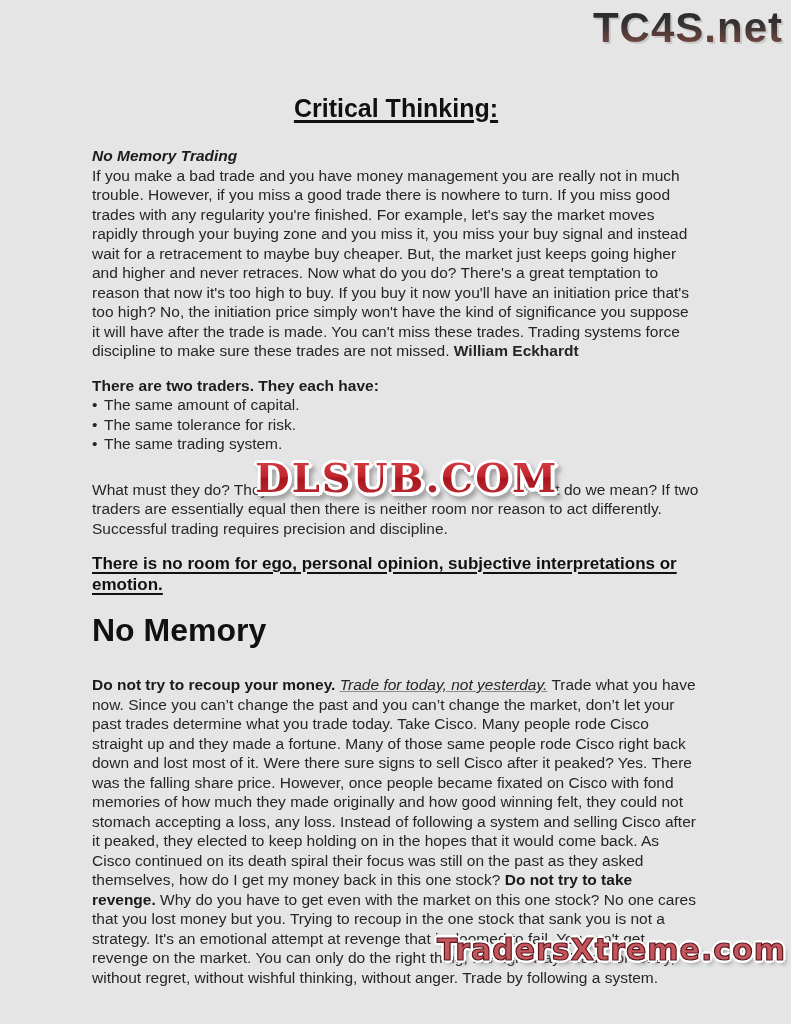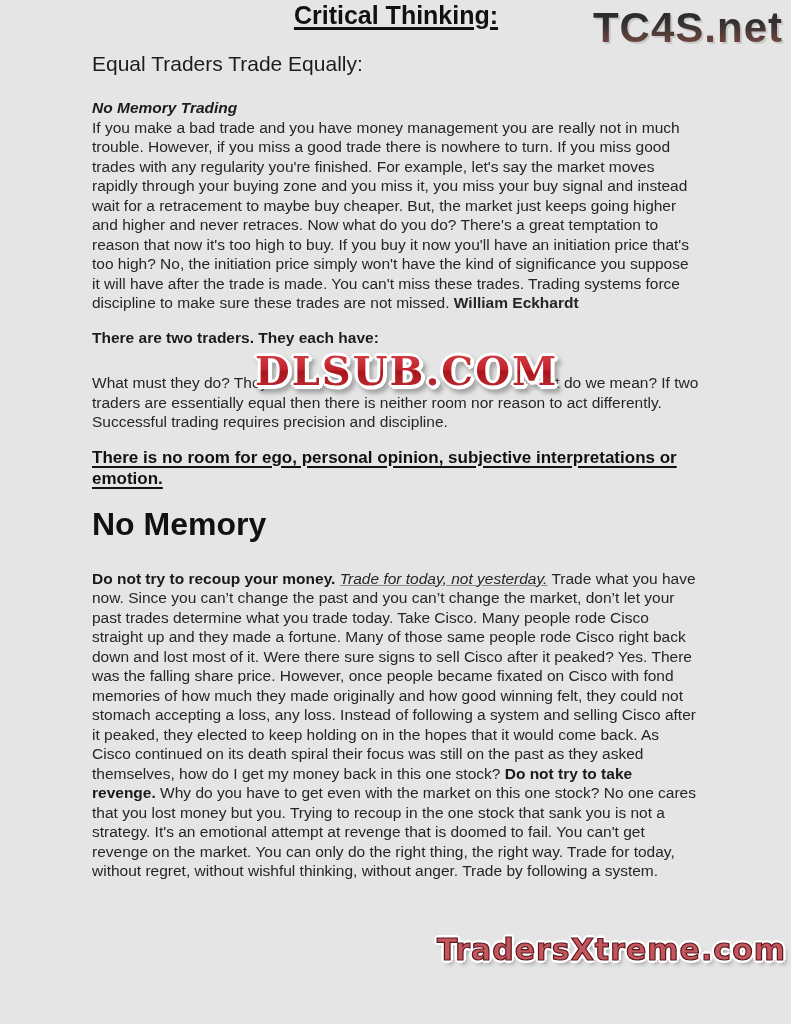--- a/index.html
+++ b/index.html
@@ -29,20 +29,21 @@
     -webkit-text-fill-color: transparent;
     filter: drop-shadow(2px 2px 0 #c9c9c9);
   }
 
   
   .content {
     position: absolute;
     left: 92px;
     top: 0;
     width: 608px;
+    padding-top: 93px;
   }
 
   .doc-title {
     text-align: center;
     font-size: 25px;
     line-height: 31px;
     font-weight: bold;
     color: #111;
   }
   .doc-title .t-line {
@@ -152,30 +153,34 @@
 <div class="page">
 
   <div class="top-logo">TC4S.net</div>
 
   <div class="content">
 
     <h1 class="doc-title">
       <span class="t-line">Critical Thinking:</span><br>
     </h1>
 
-    <div class="equal-heading">Equal Traders Trade Equally:</div>
 
     <div class="nmt-block body-text">
       <div class="nmt-heading">No Memory Trading</div>
       <span>If you make a bad trade and you have money management you are really not in much trouble. However, if you miss a good trade there is nowhere to turn. If you miss good trades with any regularity you're finished. For example, let's say the market moves rapidly through your buying zone and you miss it, you miss your buy signal and instead wait for a retracement to maybe buy cheaper. But, the market just keeps going higher and higher and never retraces. Now what do you do? There's a great temptation to reason that now it's too high to buy. If you buy it now you'll have an initiation price that's too high? No, the initiation price simply won't have the kind of significance you suppose it will have after the trade is made. You can't miss these trades. Trading systems force discipline to make sure these trades are not missed.</span>
       <span class="attribution">William Eckhardt</span>
     </div>
 
     <div class="two-traders body-text">
       <div class="tt-heading">There are two traders. They each have:</div>
+      <ul class="bullet-list">
+        <li><span class="bullet-marker">•</span><span>The same amount of capital.</span></li>
+        <li><span class="bullet-marker">•</span><span>The same tolerance for risk.</span></li>
+        <li><span class="bullet-marker">•</span><span>The same trading system.</span></li>
+      </ul>
     </div>
 
     <div class="wm-para body-text">
       <div class="watermark">DLSUB.COM</div>
       <div class="wm-line1">
         <span>What must they do? They</span><span class="wm-gap"></span><span>t do we mean? If two</span>
       </div>
       <div>traders are essentially equal then there is neither room nor reason to act differently. Successful trading requires precision and discipline.</div>
     </div>
 

